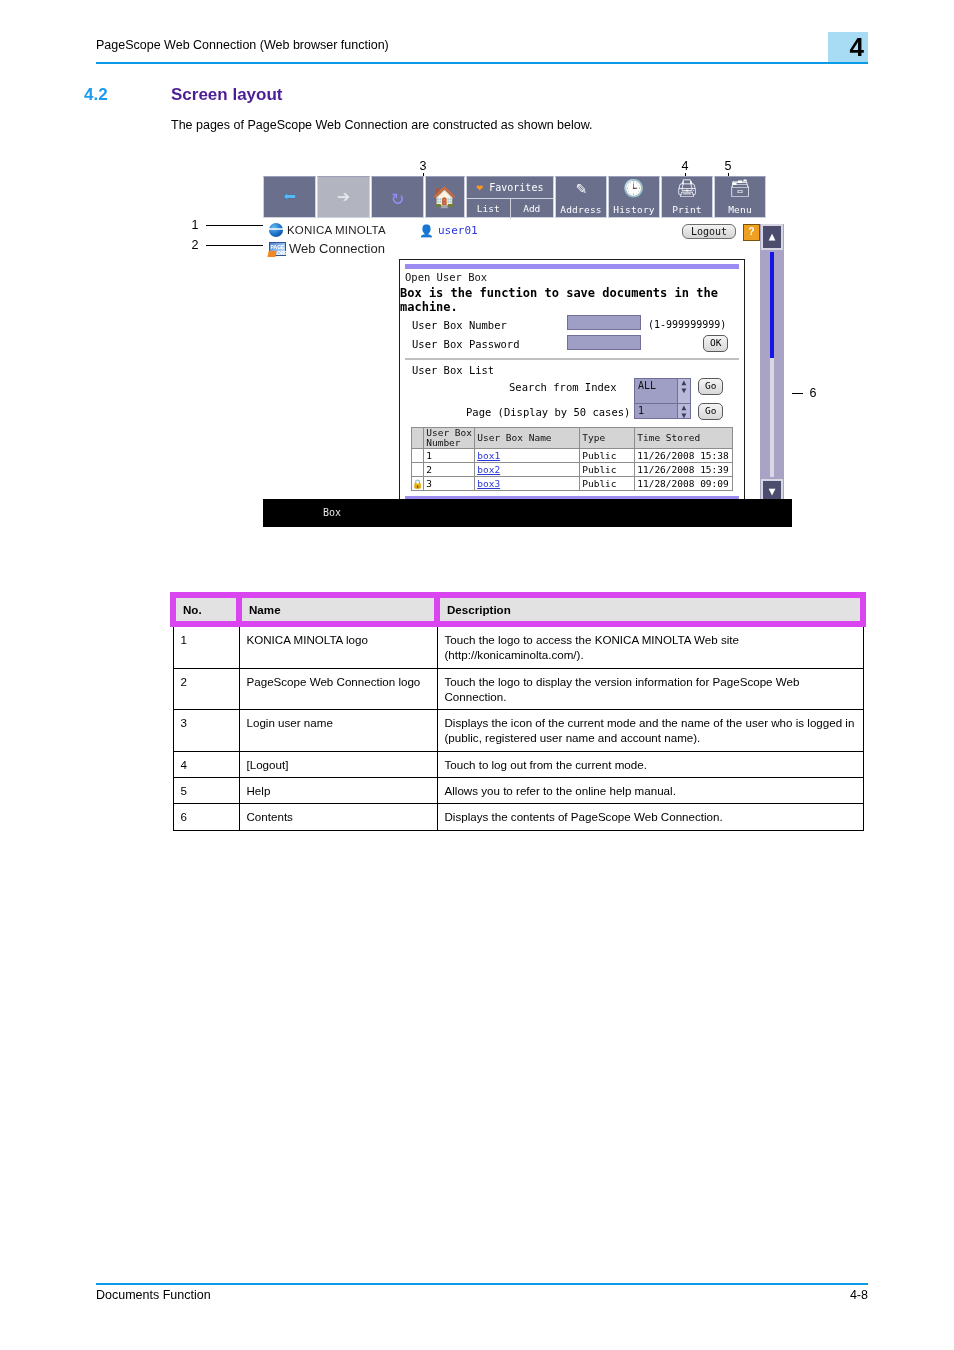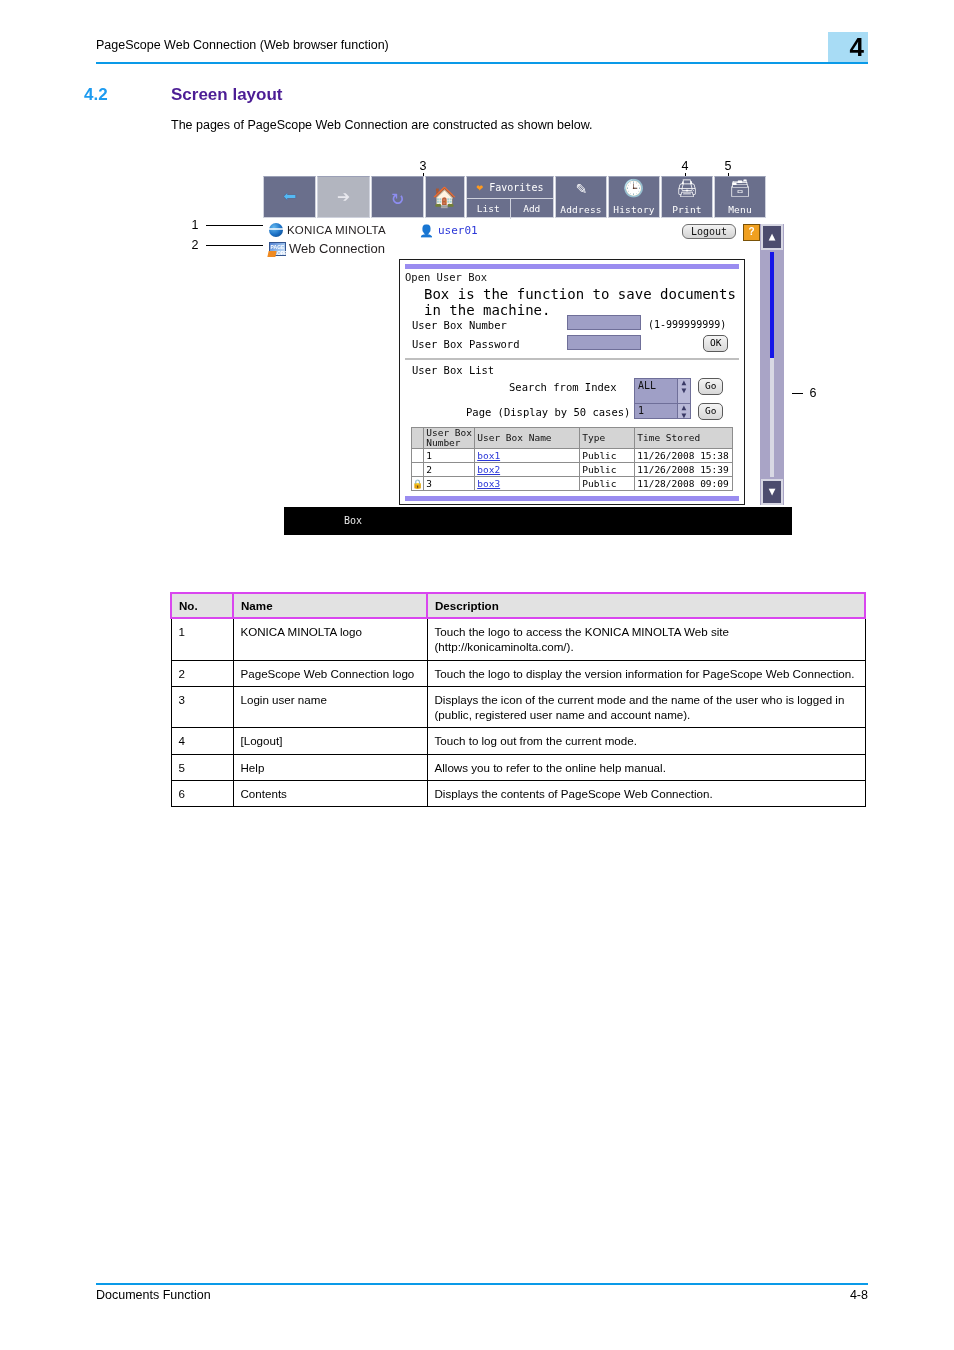--- a/index.html
+++ b/index.html
@@ -287,21 +287,21 @@
   .purple-bar {
     position: absolute; left: 5px; top: 4px;
     width: 334px; height: 5px;
     background: #9a8cf0;
   }
   .purple-bar.bottom { top: 236px; }
   .c-title {
     position: absolute; left: 5px; top: 11px;
     font-size: 10.5px; color: #111;
   }
-  .c-desc1 { position: absolute; left: 24px; top: 26px; font-size: 14px; }
+  .c-desc1 { position: absolute; left: 0; top: 26px; font-size: 12px; font-weight: bold; }
   .c-desc2 { position: absolute; left: 12px; top: 38px; font-size: 10.5px; }
 
   .fld-label { position: absolute; font-size: 10.5px; }
   .fld-box {
     position: absolute;
     background: #9f9fc6;
     border: 1px solid #6f6f99;
     box-sizing: border-box;
   }
   .range-hint { position: absolute; font-size: 10px; }
@@ -397,44 +397,43 @@
   .sb-thumb {
     position: absolute;
     left: 0; top: 0;
     width: 4px; height: 106px;
     background: #1515e8;
   }
 
   
   .blackbar {
     position: absolute;
-    left: 0; bottom: 0;
+    left: 0; bottom: 8px;
     width: 529px; height: 28px;
     background: #000000;
     color: #e9e9e9;
     font-size: 10px;
     font-family: "DejaVu Sans Mono", monospace;
-    margin-left: 21px;
   }
   .blackbar span {
     position: absolute; left: 60px; top: 8px;
   }
 
   
   .desc-table {
     position: absolute;
     left: 170px;
     top: 592px;
     width: 696px;
     border-collapse: collapse;
     font-size: 11.6px;
   }
   .desc-table th {
     background: #e2e2e2;
-    border: 2px solid #d946ef;
+    border: 6px solid #d946ef;
     text-align: left;
     font-weight: bold;
     padding: 5px 7px;
     font-size: 11.6px;
   }
   .desc-table td {
     border: 1px solid #000;
     padding: 5px 7px;
     vertical-align: top;
     line-height: 1.32;

